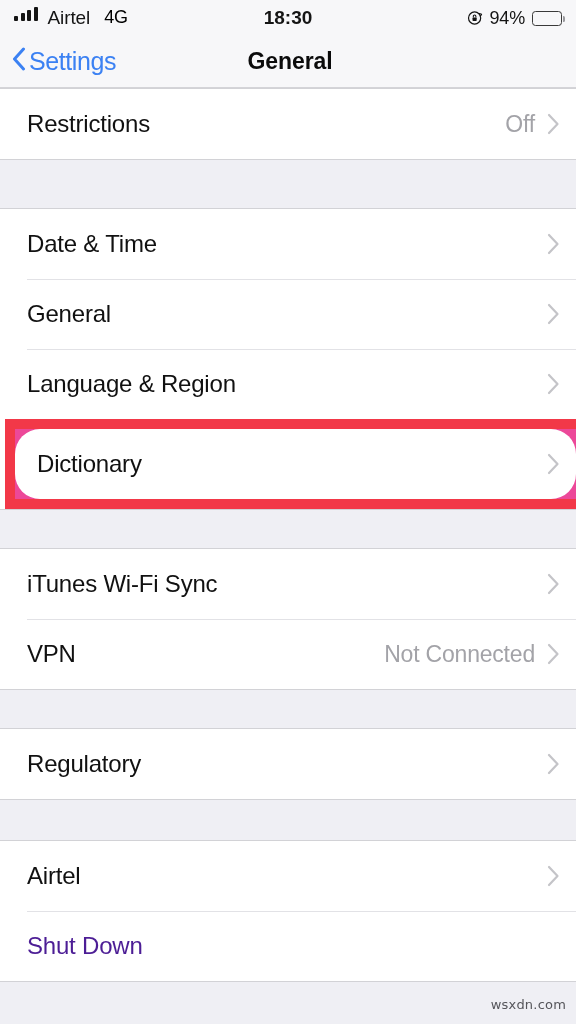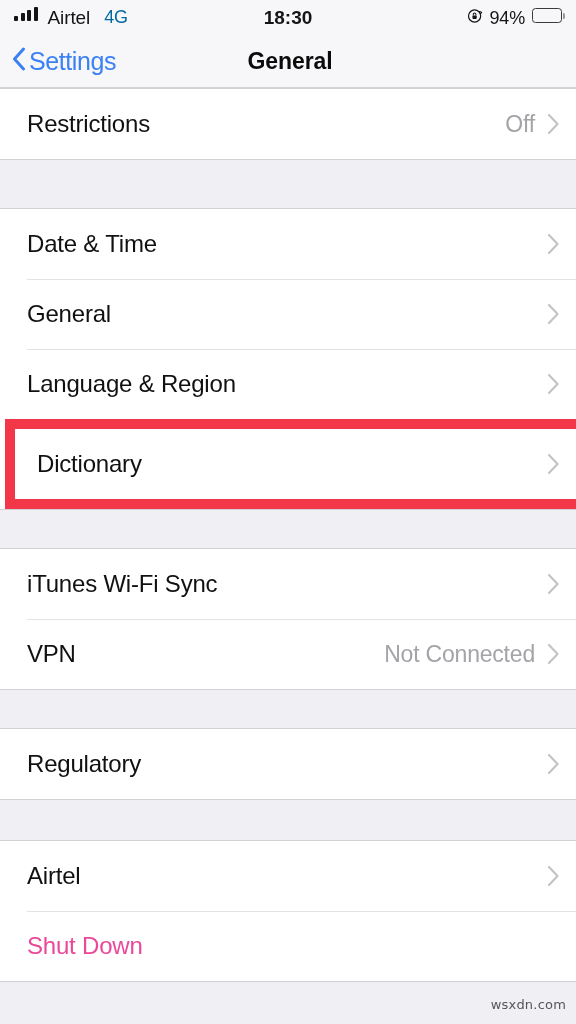--- a/index.html
+++ b/index.html
@@ -58,38 +58,39 @@
   .signal-bars i:nth-child(3) { height: 11px; }
   .signal-bars i:nth-child(4) { height: 14px; }
 
   .carrier-name {
     font-size: 19px;
     color: #141414;
     letter-spacing: -0.1px;
   }
   .network-type {
     font-size: 18px;
-    color: #0369a1;
+    color: #000000;
     margin-left: 4px;
     letter-spacing: -0.1px;
   }
   .status-center {
     position: absolute;
     left: 0;
     right: 0;
     text-align: center;
     font-size: 19px;
     font-weight: bold;
     color: #141414;
     letter-spacing: 0px;
     pointer-events: none;
   }
   .status-right {
     margin-left: auto;
     display: flex;
+    align-items: center;
     gap: 7px;
     position: relative;
     z-index: 2;
   }
   .rotation-lock-icon {
     width: 16px;
     height: 16px;
     display: block;
   }
   .battery-pct {
@@ -186,37 +187,38 @@
 
   .cell {
     height: 70px;
     display: flex;
     align-items: center;
     padding: 0 16px 0 27px;
     box-sizing: border-box;
     position: relative;
     background: #ffffff;
     cursor: pointer;
+    border-radius: 25px;
   }
   .cell + .cell:before {
     content: "";
     position: absolute;
     left: 27px;
     right: 0;
     top: 0;
     height: 1px;
     background: #e2e2e6;
   }
   .cell-title {
     font-size: 24px;
     color: #111111;
     letter-spacing: -0.2px;
   }
   .cell-title.link {
-    color: #ec4899;
+    color: #4c1d95;
     text-align: center;
   }
   .cell-value {
     margin-left: auto;
     font-size: 23px;
     color: #a3a3a8;
     letter-spacing: -0.2px;
     padding-right: 12px;
   }
   .cell-chevron {

